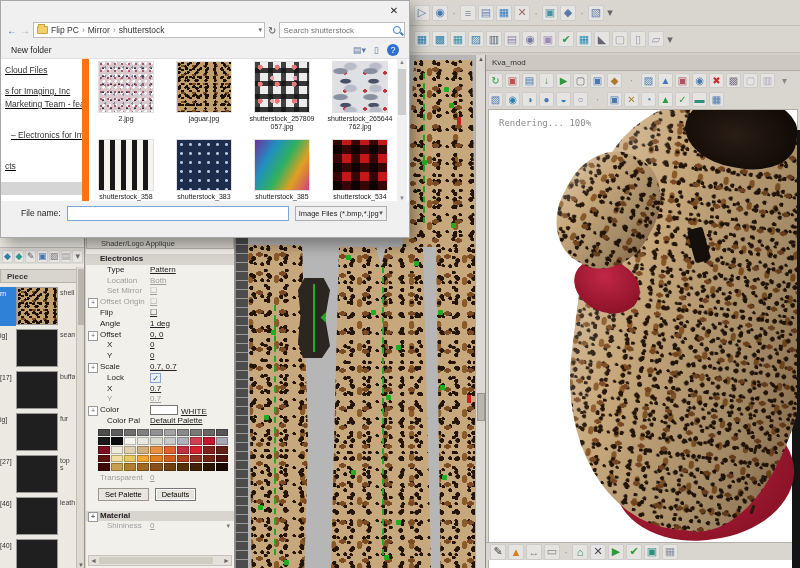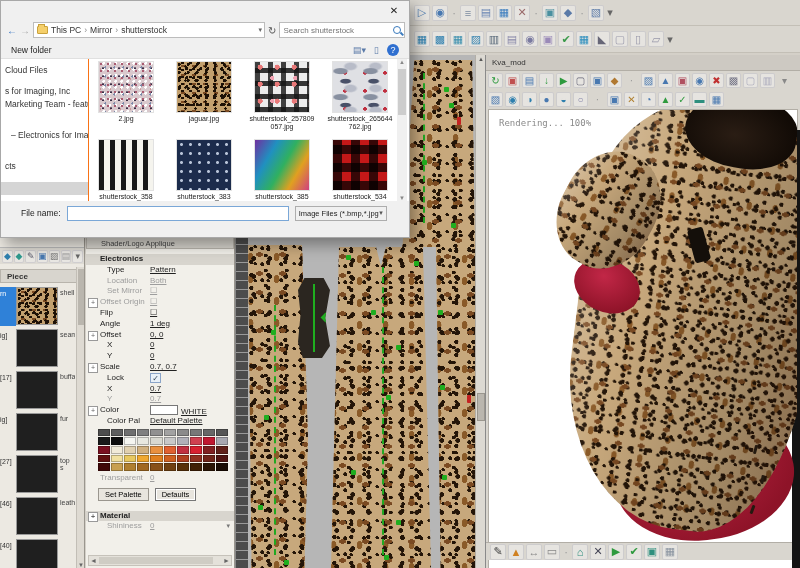--- a/index.html
+++ b/index.html
@@ -156,21 +156,21 @@
   .searchbox { flex:1; height:16px; background:#fff; border:1px solid #bcbcbc; display:flex; align-items:center; padding:0 3px; }
   .searchbox input { flex:1; border:none; outline:none; font-size:8px; color:#444; font-family:inherit; background:transparent; min-width:0; }
   .mag-icon { width:8px; height:8px; border:1.5px solid #3a7abd; border-radius:50%; position:relative; flex:0 0 8px; cursor:pointer; }
   .mag-icon::after { content:""; position:absolute; left:6px; top:6px; width:4px; height:1.5px; background:#3a7abd; transform:rotate(45deg); }
   .dlg-cmd { height:18px; display:flex; align-items:center; padding:0 10px; font-size:8.5px; color:#222; border-bottom:1px solid #e0e0e0; }
   .newfolder { cursor:pointer; }
   .cmd-right { margin-left:auto; display:flex; gap:8px; align-items:center; }
   .cmd-right .ic { font-size:9px; color:#5a7aa8; cursor:pointer; }
   .help-ic { width:12px; height:12px; border-radius:50%; background:#2f6fd0; color:#fff; font-size:9px; line-height:12px; text-align:center; cursor:pointer; }
   .dlg-body { position:absolute; left:0; top:58px; right:0; height:142px; background:#fff; }
-  .dlg-sidebar { position:absolute; left:0; top:0; width:88px; height:100%; overflow:hidden; padding-top:6px; border-right:1px solid #f97316; }
+  .dlg-sidebar { position:absolute; left:0; top:0; width:88px; height:100%; overflow:hidden; padding-top:6px; border-right:7px solid #f97316;text-decoration:underline; }
   .side-item { height:13px; font-size:8.5px; color:#333; padding-left:4px; white-space:nowrap; overflow:hidden; cursor:pointer; }
   .side-item.mt8 { margin-top:8px; } .side-item.mt18 { margin-top:18px; } .side-item.ind { padding-left:10px; }
   .side-item.selbar { background:#d5d5d5; }
   .dlg-files { position:absolute; left:92px; top:2px; right:14px; height:140px; display:grid; grid-template-columns:repeat(4, 1fr); gap:8px 10px; align-content:start; overflow:hidden; }
   .file-item { width:66px; cursor:pointer; }
   .fthumb { width:56px; height:52px; margin:0 auto; border:1px solid #e2e2e2; }
   .fname { font-size:7px; text-align:center; line-height:8px; word-break:break-all; color:#222; margin-top:2px; }
   .file-item.cut .fname { white-space:nowrap; overflow:hidden; }
   .dlg-vscroll { position:absolute; right:2px; top:0; width:10px; height:100%; background:#f0f0f0; }
   .dlg-vscroll .a { position:absolute; left:0; width:10px; text-align:center; font-size:6px; color:#888; }
@@ -565,21 +565,21 @@
     <div class="dlg-title">
       <span class="dlg-close">✕</span>
     </div>
     <div class="dlg-nav">
       <span class="nav-arrow">←</span>
       <span class="nav-arrow dis">→</span>
       <div class="crumbbar">
         <span class="folder-ico"></span>
         <span style="display:flex;align-items:center">
 
-        <span class="crumb">This PC</span>
+        <span class="crumb">Flip PC</span>
             <span class="crumb sep">›</span>
             <span class="crumb">Mirror</span>
             <span class="crumb sep">›</span>
             <span class="crumb">shutterstock</span>
           </span>
         <span class="crumb-chev">▾</span>
       </div>
       <span class="nav-refresh">↻</span>
       <div class="searchbox">
         <input placeholder="Search shutterstock" style="">

